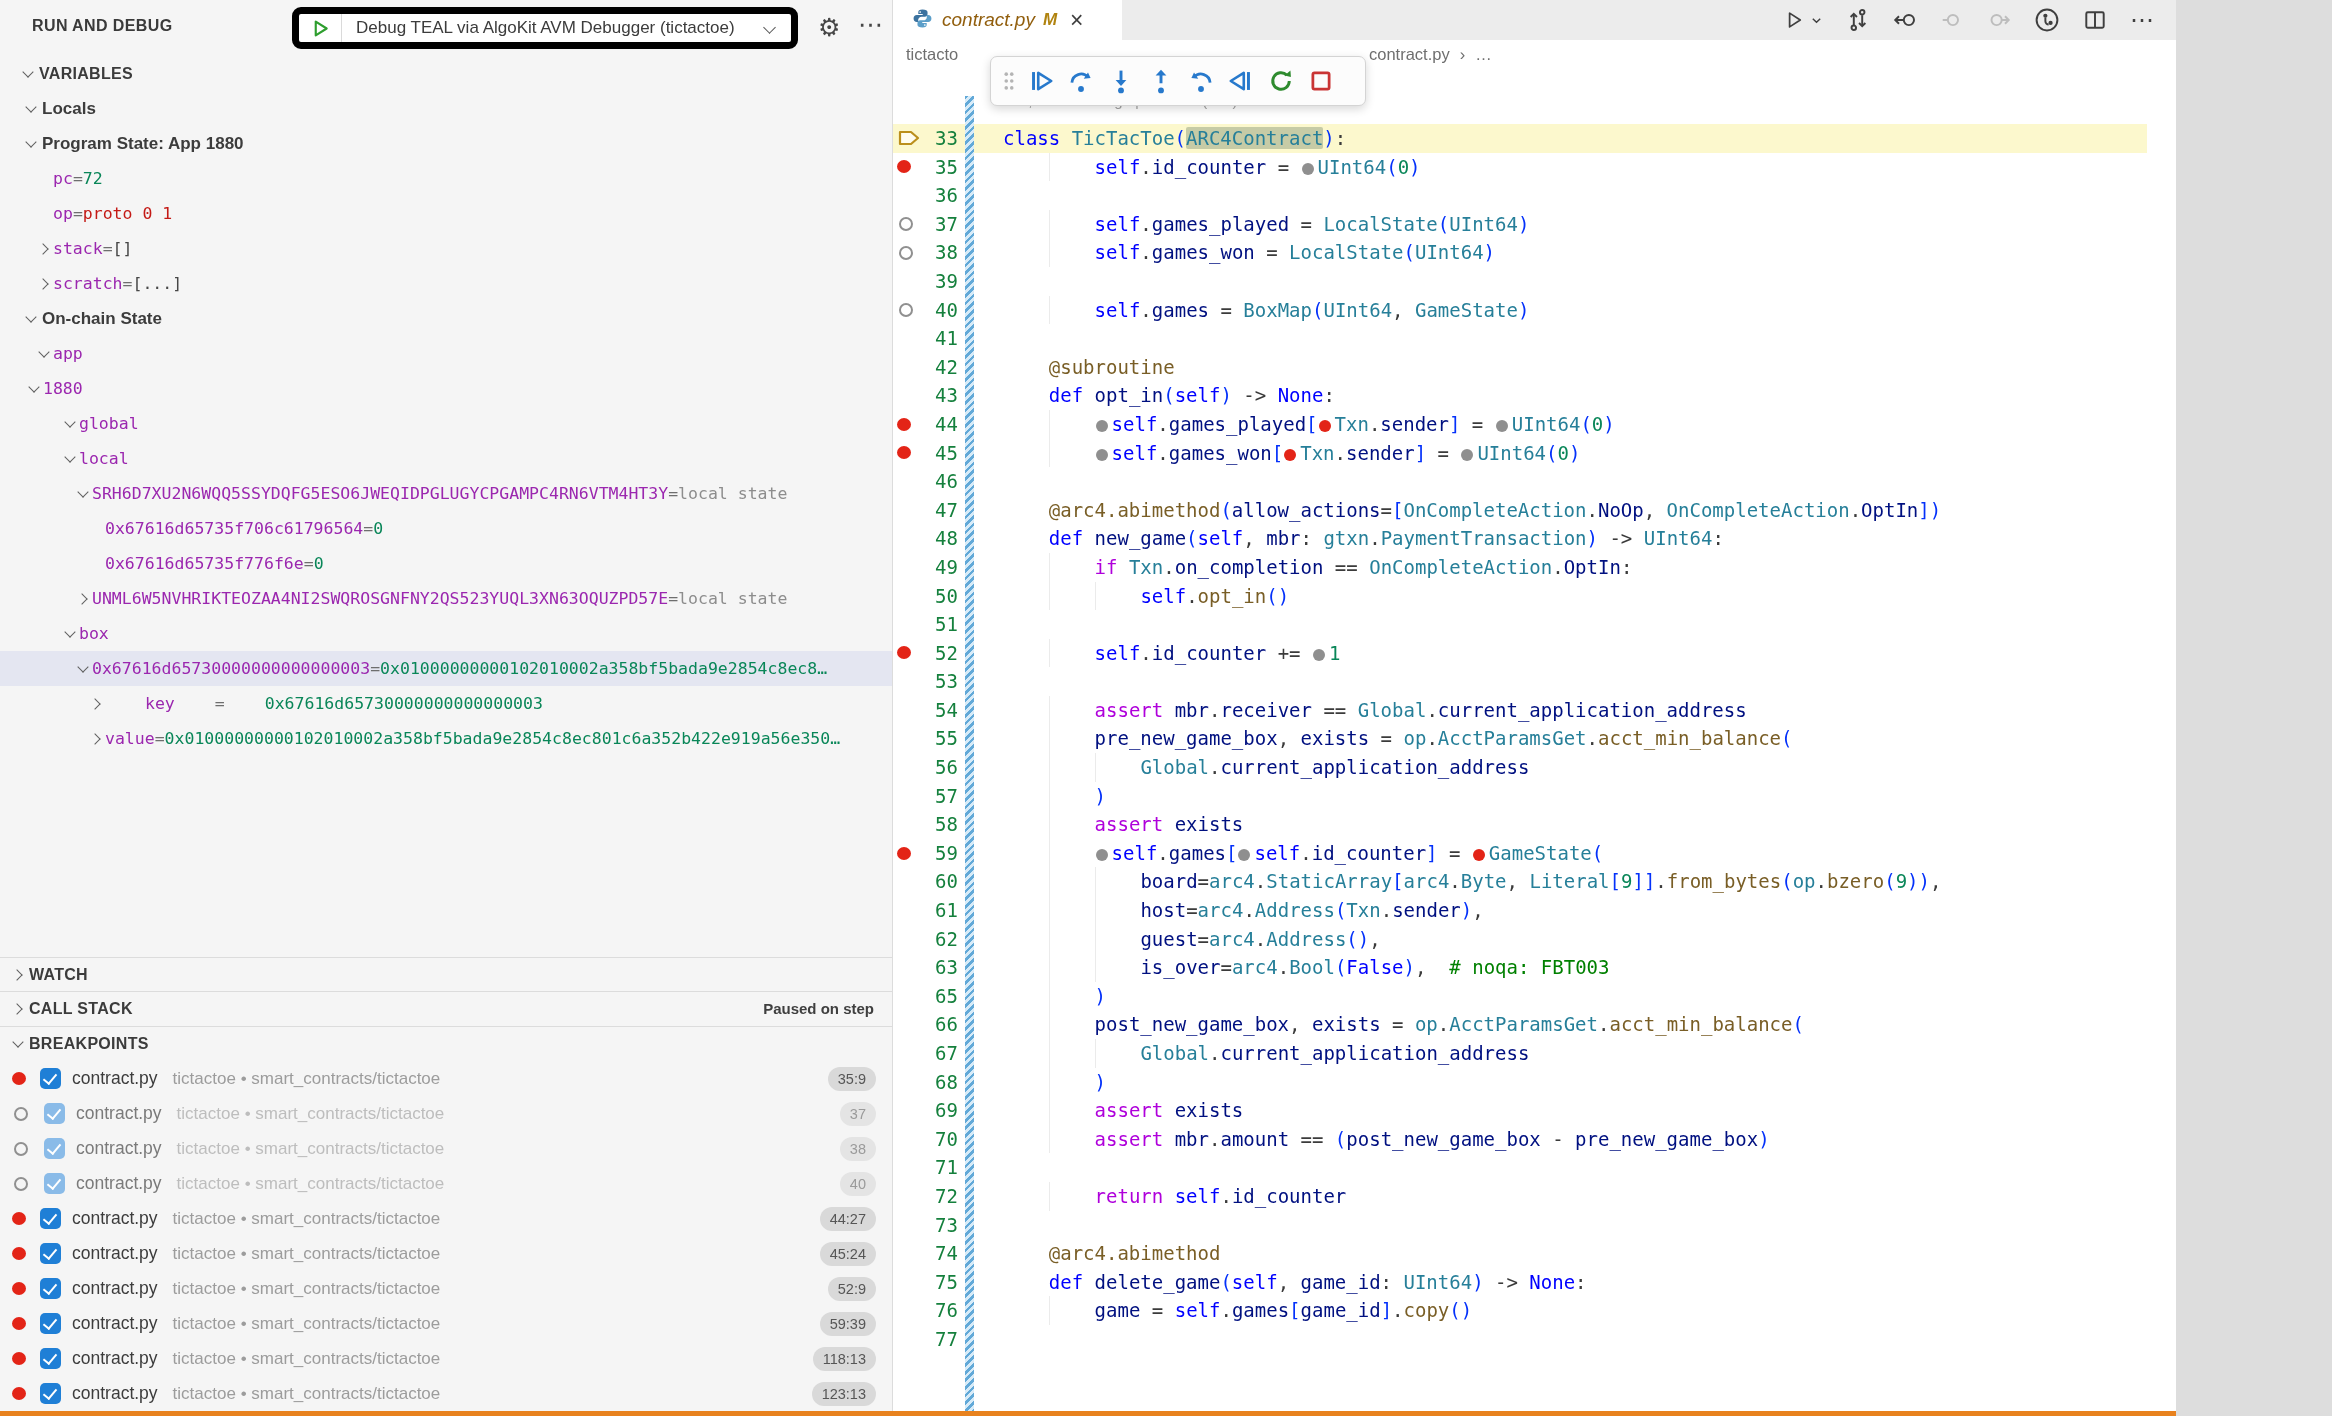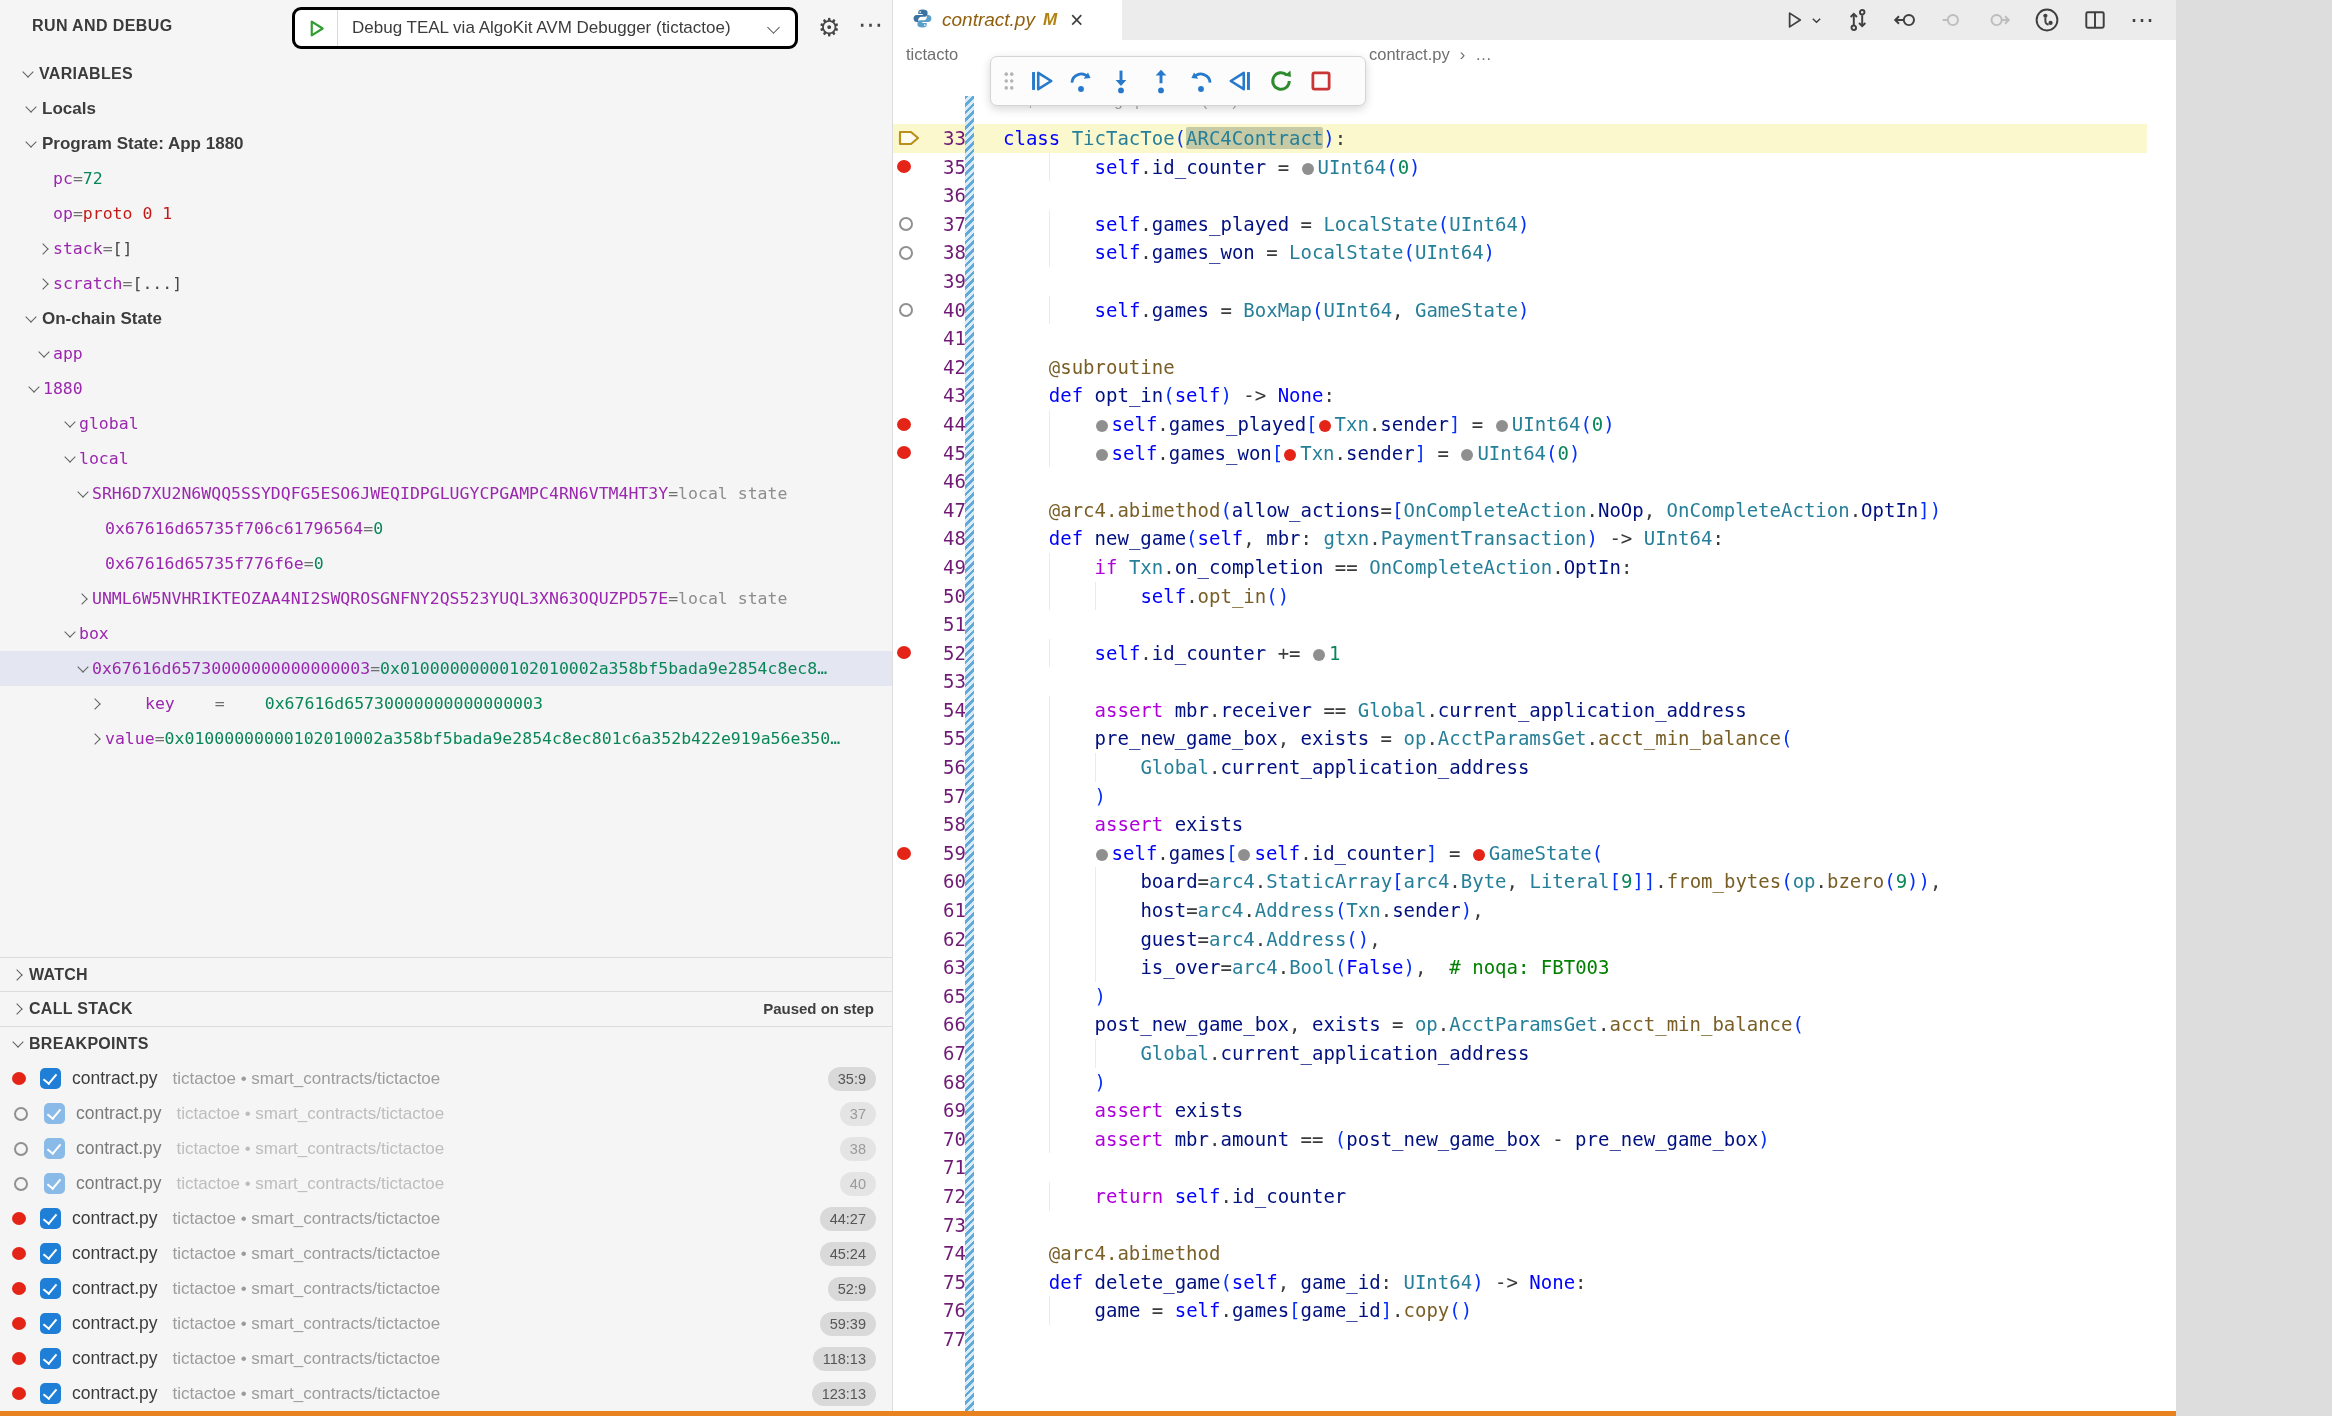--- a/index.html
+++ b/index.html
@@ -3,21 +3,21 @@
 <meta charset="utf-8">
 <style>
   html,body{margin:0;padding:0;background:#ddd}
   .app{position:relative;width:2176px;height:1416px;background:#fff;overflow:hidden;
        font-family:"Liberation Sans",sans-serif;-webkit-font-smoothing:antialiased}
 
   
   .sidebar{position:absolute;left:0;top:0;bottom:0;width:892px;background:#f5f5f5}
   .sb-head{position:absolute;left:0;top:0;right:0;height:56px}
   .sb-title{position:absolute;left:32px;top:17px;font-size:16px;font-weight:700;color:#3a3a3a;letter-spacing:.4px}
-  .launch{position:absolute;left:292px;top:7px;width:506px;height:42px;background:#fff;border:3px solid #000000;
+  .launch{position:absolute;left:292px;top:7px;width:506px;height:42px;background:#fff;border:7px solid #000000;
           border-radius:9px;display:flex;align-items:center;box-sizing:border-box;cursor:pointer}
   .launch-play{width:42px;height:100%;display:flex;align-items:center;justify-content:center;border-right:1px solid #dadada}
   .launch-label{margin-left:14px;font-size:17px;color:#3c3c3c;white-space:nowrap;overflow:hidden;flex:1}
   .launch-chev{margin:0 14px 0 6px;position:relative;width:14px;height:14px}
   .launch-chev::after{content:"";position:absolute;left:2px;top:2px;width:8px;height:8px;
           border-right:1.8px solid #555;border-bottom:1.8px solid #555;transform:rotate(45deg)}
   .hd-ico{position:absolute;top:13px;font-size:25px;color:#464646;line-height:28px}
 
   #var-rows{position:absolute;left:0;right:0;top:56px}
   .sb-row{height:35px;display:flex;align-items:center;white-space:nowrap;overflow:hidden;cursor:pointer}
@@ -71,22 +71,22 @@
   .crumb-right{position:absolute;left:477px;top:5px;display:flex;gap:10px;align-items:center}
 
   .blame{position:absolute;left:1003px;top:92px;font-size:15px;color:#a3a3a3;z-index:3}
 
   .hatch{position:absolute;left:965px;top:96px;width:9px;height:1315px;z-index:6;
          background:repeating-linear-gradient(135deg,#62a9d8 0 2.6px,#d7ebf8 2.6px 5.4px)}
 
   .code{position:absolute;left:892px;top:124px;right:29px;z-index:2}
   .cl{height:28.6px;position:relative;cursor:text}
   .cl.hl{background:#fcf8cd}
-  .lnum{position:absolute;left:8px;top:0;width:66px;text-align:right;font-family:"DejaVu Sans Mono",monospace;
-        font-size:19px;line-height:28.6px;color:#701a75}
+  .lnum{position:absolute;left:0;top:0;width:66px;text-align:right;font-family:"DejaVu Sans Mono",monospace;
+        font-size:19px;line-height:28.6px;color:#15803d}
   .gm{position:absolute;left:5px;top:0;height:28.6px;display:flex;align-items:center;cursor:pointer}
   .ltext{display:block;margin-left:111px;font-family:"DejaVu Sans Mono",monospace;font-size:19px;line-height:28.6px;
          white-space:pre;color:#3b3b3b}
   .ind{display:inline-block;width:45.8px;height:28.6px;vertical-align:top;box-sizing:border-box}
   .ind+.ind{border-left:1px solid #ebebeb}
   .idot{display:inline-block;width:12px;height:12px;border-radius:50%;margin:0 4px 0 1px;transform:translateY(1px)}
   .dot-g{background:#8f8f8f}.dot-r{background:#e32417}
   .tk-k{color:#0000ff}.tk-c{color:#af00db}.tk-t{color:#267f99}.tk-v{color:#001080}
   .tk-f{color:#795e26}.tk-dec{color:#795e26}.tk-n{color:#098658}.tk-cm{color:#008000}
   .tk-d{color:#3b3b3b}.tk-p{color:#0431fa}

